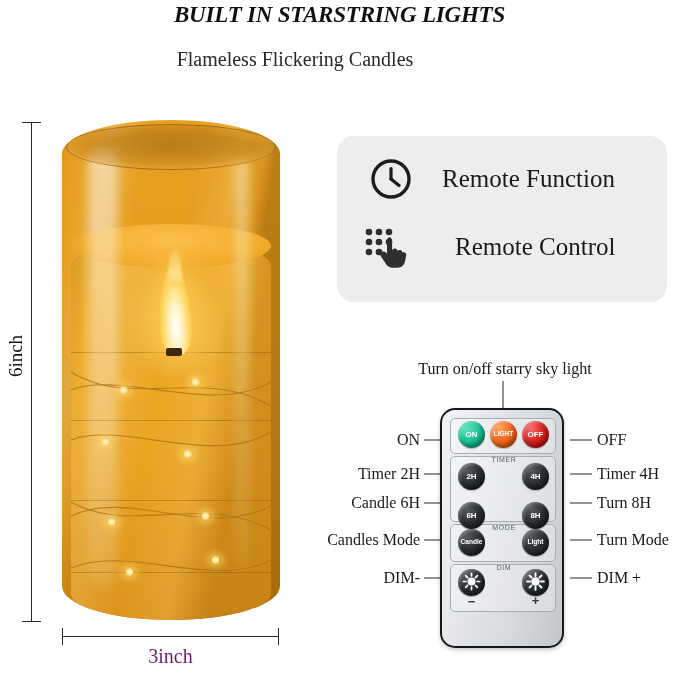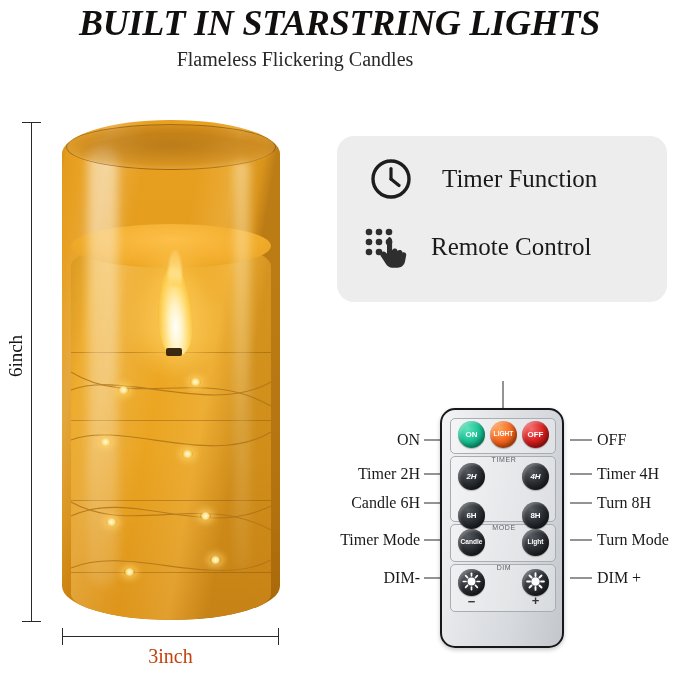--- a/index.html
+++ b/index.html
@@ -19,21 +19,21 @@
 
   
   .title {
     position: absolute;
     left: 0; top: 2px;
     width: 679px;
     text-align: center;
     font-family: "Liberation Serif", serif;
     font-weight: bold;
     font-style: italic;
-    font-size: 36px;
+    font-size: 23px;
     letter-spacing: -0.2px;
     color: #120f0f;
     white-space: nowrap;
   }
   .subtitle {
     position: absolute;
     left: 0; top: 48px;
     width: 590px;
     text-align: center;
     font-family: "Liberation Serif", serif;
@@ -203,21 +203,21 @@
     background: #2b2828;
   }
   .dim-h-tick-l { left: 62px; }
   .dim-h-tick-r { left: 278px; }
   .dim-h-label {
     position: absolute;
     left: 62px; top: 645px;
     width: 217px;
     text-align: center;
     font-size: 20px;
-    color: #c2410c;
+    color: #701a75;
   }
 
   
   #feature-card {
     position: absolute;
     left: 337px; top: 136px;
     width: 330px; height: 166px;
     background: #ededed;
     border-radius: 17px;
   }
@@ -233,21 +233,21 @@
     display: flex; align-items: center; justify-content: center;
     flex: none;
   }
   .feature-label {
     margin-left: 28px;
     font-family: "Liberation Serif", serif;
     font-size: 25px;
     color: #1b1919;
     white-space: nowrap;
   }
-  .feature-row.r2 .feature-label { margin-left: 24px; text-align: right; }
+  .feature-row.r2 .feature-label { margin-left: 48px; text-align: right; }
 
   
   .remote-caption {
     position: absolute;
     left: 340px; top: 360px;
     width: 330px;
     text-align: center;
     font-size: 16px;
     color: #191717;
     white-space: nowrap;
@@ -304,21 +304,21 @@
   .btn.on    { background: radial-gradient(circle at 34% 28%, #5fe3bb 0%, #17bf92 50%, #0a8f6b 100%); }
   .btn.light { background: radial-gradient(circle at 34% 28%, #ffa45c 0%, #f2641c 50%, #c44a0b 100%); }
   .btn.off   { background: radial-gradient(circle at 34% 28%, #f46b6b 0%, #d51d1d 50%, #9c0f0f 100%); }
   .btn span { font-size: 8px; line-height: 1; }
   .btn.small span { font-size: 6.6px; }
 
   .bx-l { left: 16px; }
   .bx-c { left: 48px; }
   .bx-r { left: 80px; }
   .by-power { top: 11px; }
-  .by-t1 { top: 53px; font-style: italic; }
+  .by-t1 { top: 53px; }
   .by-t2 { top: 92px; }
   .by-mode { top: 119px; }
   .by-dim { top: 159px; }
 
   .dimsym {
     position: absolute;
     font-family: "Liberation Sans", sans-serif;
     font-size: 13px;
     font-weight: bold;
     color: #33373c;
@@ -402,21 +402,21 @@
   <div id="feature-card">
 
     <div class="feature-row r1">
       <div class="feature-icon">
         <svg width="44" height="44" viewBox="0 0 44 44">
           <circle cx="22" cy="22" r="18" fill="none" stroke="#1d1d1d" stroke-width="3.4"></circle>
           <line x1="22" y1="22" x2="22" y2="11.5" stroke="#1d1d1d" stroke-width="3.2" stroke-linecap="round"></line>
           <line x1="22" y1="22" x2="30" y2="28.5" stroke="#1d1d1d" stroke-width="3.2" stroke-linecap="round"></line>
         </svg>
       </div>
-      <div class="feature-label">Timer Function</div>
+      <div class="feature-label">Remote Function</div>
     </div>
 
     <div class="feature-row r2">
       <div class="feature-icon">
         <svg width="46" height="46" viewBox="0 0 46 46">
           <g fill="#2e2e2e">
             <circle cx="8" cy="8" r="3.3"></circle>
             <circle cx="18" cy="8" r="3.3"></circle>
             <circle cx="28" cy="8" r="3.3"></circle>
             <circle cx="8" cy="18" r="3.3"></circle>
@@ -428,20 +428,21 @@
           <path d="M27.5 13 c2.1 0 3.6 1.6 3.6 3.6 v9.6 c0.7-1.2 1.9-1.9 3.1-1.7 1.3 0.2 2.2 1.2 2.3 2.4
                    0.8-0.9 2-1.2 3.1-0.8 1.1 0.4 1.8 1.4 1.8 2.5 0.9-0.6 2-0.6 2.9 0.1 0.8 0.6 1.1 1.6 0.9 2.6
                    l-1.2 6.3 c-0.7 3.6-3.8 6.2-7.4 6.2 h-5.4 c-2.4 0-4.6-1.2-5.9-3.2 l-5.4-8.3
                    c-0.9-1.4-0.6-3.2 0.7-4.2 1.3-1 3.1-0.8 4.2 0.4 l1.2 1.3 V16.6 c0-2 1.6-3.6 3.5-3.6 z" fill="#2e2e2e"></path>
         </svg>
       </div>
       <div class="feature-label">Remote Control</div>
     </div>
   </div>
 
+  <div class="remote-caption">Turn on/off starry sky light</div>
 
   <svg id="leader-svg" width="679" height="675">
     <g stroke="#2b2828" stroke-width="1" fill="none">
 
       <line x1="503" y1="381" x2="503" y2="424"></line>
 
       <line x1="424" y1="440" x2="461" y2="440"></line>
       <line x1="424" y1="474" x2="461" y2="474"></line>
       <line x1="424" y1="503" x2="461" y2="503"></line>
       <line x1="424" y1="540" x2="461" y2="540"></line>
@@ -458,21 +459,21 @@
   <div class="lw" style="left:280px; top:431px;">
       <div class="rlabel left">ON</div>
     </div>
   <div class="lw" style="left:280px; top:465px;">
       <div class="rlabel left">Timer 2H</div>
     </div>
   <div class="lw" style="left:280px; top:494px;">
       <div class="rlabel left">Candle 6H</div>
     </div>
   <div class="lw" style="left:280px; top:531px;">
-      <div class="rlabel left">Timer Mode</div>
+      <div class="rlabel left">Candles Mode</div>
     </div>
   <div class="lw" style="left:280px; top:569px;">
       <div class="rlabel left">DIM-</div>
     </div>
 
   <div class="lw" style="left:597px; top:431px;">
       <div class="rlabel right">OFF</div>
     </div>
   <div class="lw" style="left:597px; top:465px;">
       <div class="rlabel right">Timer 4H</div>

